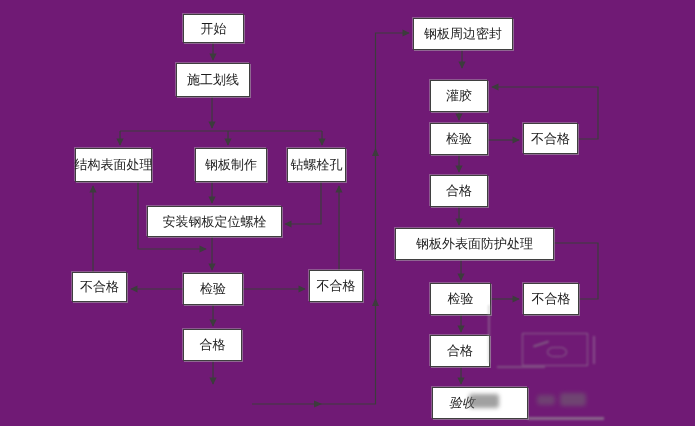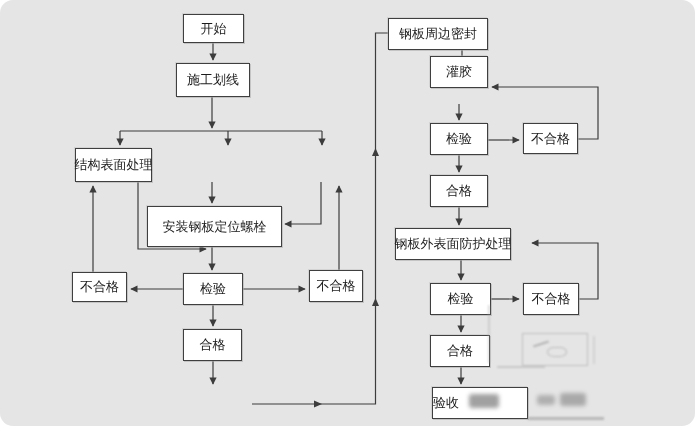--- a/index.html
+++ b/index.html
@@ -1,35 +1,34 @@
 <!DOCTYPE html>
 <html><head>
 <meta charset="utf-8">
 <style>
   html,body{margin:0;padding:0;background:#fff;}
   #stage{
     position:relative;
     width:695px;height:426px;
-    background:#e5e5e5;
+    background:#701a75;
     font-family:"Liberation Sans","DejaVu Sans",sans-serif;
     overflow:hidden;
-    border-radius:13px;
   }
   .node{
     position:absolute;
     box-sizing:border-box;
     border:1px solid #3f3f3f;
     box-shadow:1px 1px 0 rgba(170,170,170,.55), -1px -1px 0 rgba(185,185,185,.4);
     background:#ffffff;
     display:flex;align-items:center;justify-content:center;
     font-size:13px;color:#1c1c1c;
     white-space:nowrap;
     z-index:2;
   }
-  .node.left-pad{justify-content:flex-start;padding-left:0;}
+  .node.left-pad{justify-content:flex-start;padding-left:16px;font-style:italic;}
   svg.wires{position:absolute;left:0;top:0;z-index:1;}
   .wm{position:absolute;z-index:3;pointer-events:none;}
   .wm-ghost-box{
     left:522px;top:333px;width:64px;height:31px;
     border:1px solid #9b9b9b;filter:blur(1.1px);opacity:.55;
   }
   .wm-ghost-box .sq1{position:absolute;left:10px;top:9px;width:16px;height:2px;background:#8d8d8d;transform:rotate(-18deg);}
   .wm-ghost-box .sq2{position:absolute;left:24px;top:13px;width:18px;height:8px;border:1px solid #9a9a9a;border-radius:40%/60%;}
   .wm-blob{background:#6f6f6f;border-radius:3px;filter:blur(2px);}
   .wm-b1{left:469px;top:394px;width:30px;height:14px;opacity:.65;}
@@ -88,44 +87,46 @@
       <path d="M372,306 L375.5,298 L379,306 z"></path>
     </g>
   </svg>
 
   <div class="node" style="left:183px;top:14px;width:61px;height:29px;">开始</div>
 
   <div class="node" style="left:176px;top:63px;width:74px;height:34px;">施工划线</div>
 
   <div class="node" style="left:75px;top:148px;width:77px;height:34px;">结构表面处理</div>
 
+  <div class="node" style="left:195px;top:148px;width:72px;height:34px;">钢板制作</div>
 
+  <div class="node" style="left:287px;top:148px;width:59px;height:34px;">钻螺栓孔</div>
 
-  <div class="node" style="left:147px;top:206px;width:135px;height:41px;">安装钢板定位螺栓</div>
+  <div class="node" style="left:147px;top:206px;width:135px;height:31px;">安装钢板定位螺栓</div>
 
   <div class="node" style="left:72px;top:272px;width:55px;height:30px;">不合格</div>
 
   <div class="node" style="left:183px;top:273px;width:60px;height:32px;">检验</div>
 
   <div class="node" style="left:309px;top:270px;width:54px;height:32px;">不合格</div>
 
   <div class="node" style="left:183px;top:329px;width:59px;height:32px;">合格</div>
 
 
-  <div class="node" style="left:388px;top:18px;width:100px;height:32px;">钢板周边密封</div>
+  <div class="node" style="left:413px;top:18px;width:100px;height:32px;">钢板周边密封</div>
 
-  <div class="node" style="left:430px;top:56px;width:58px;height:32px;">灌胶</div>
+  <div class="node" style="left:430px;top:80px;width:58px;height:32px;">灌胶</div>
 
   <div class="node" style="left:430px;top:123px;width:58px;height:32px;">检验</div>
 
   <div class="node" style="left:523px;top:123px;width:55px;height:31px;">不合格</div>
 
   <div class="node" style="left:430px;top:175px;width:58px;height:32px;">合格</div>
 
-  <div class="node" style="left:395px;top:228px;width:116px;height:32px;">钢板外表面防护处理</div>
+  <div class="node" style="left:395px;top:228px;width:159px;height:32px;">钢板外表面防护处理</div>
 
   <div class="node" style="left:430px;top:283px;width:61px;height:32px;">检验</div>
 
   <div class="node" style="left:523px;top:283px;width:56px;height:32px;">不合格</div>
 
   <div class="node" style="left:430px;top:335px;width:60px;height:32px;">合格</div>
 
   <div class="node left-pad" style="left:432px;top:387px;width:96px;height:32px;">验收</div>
 
   <div class="wm wm-ghost-box">

